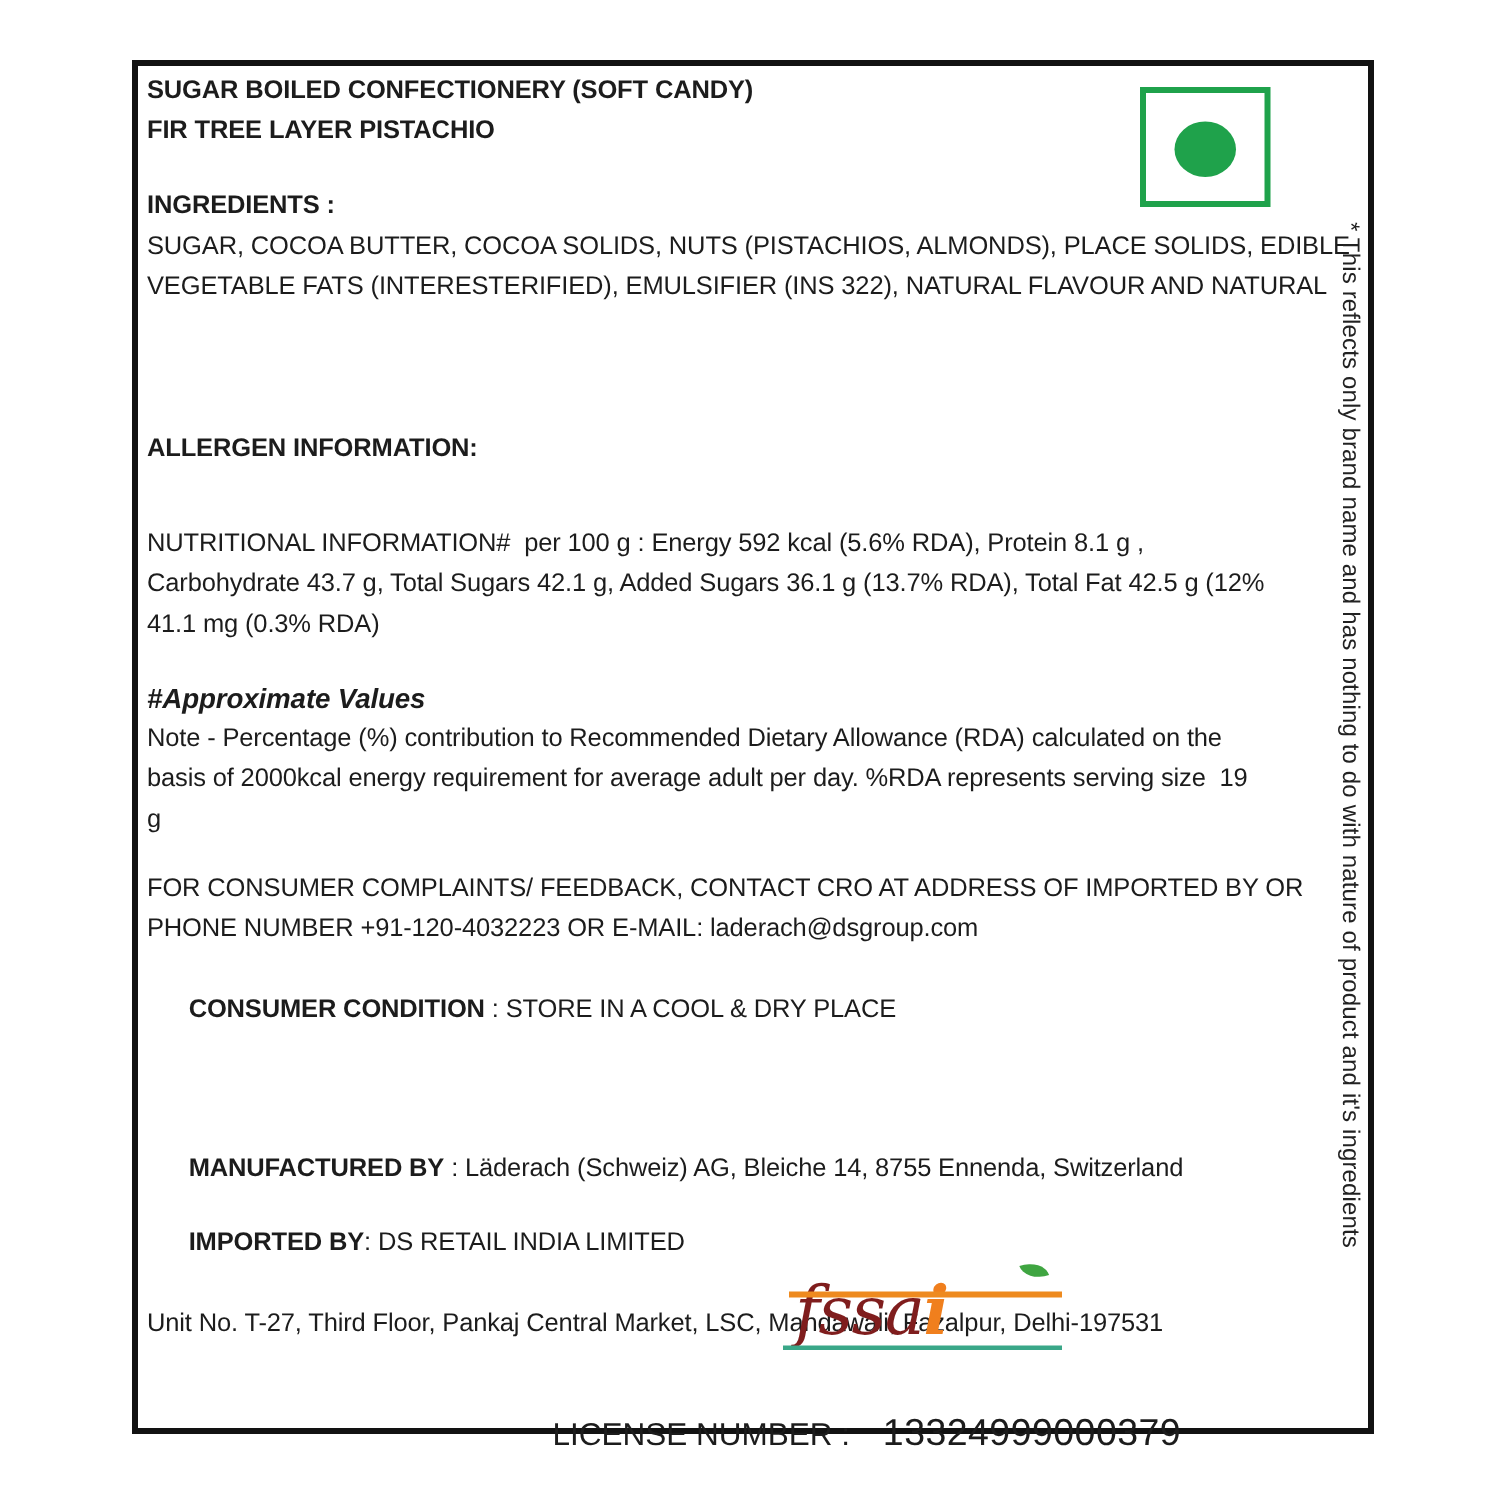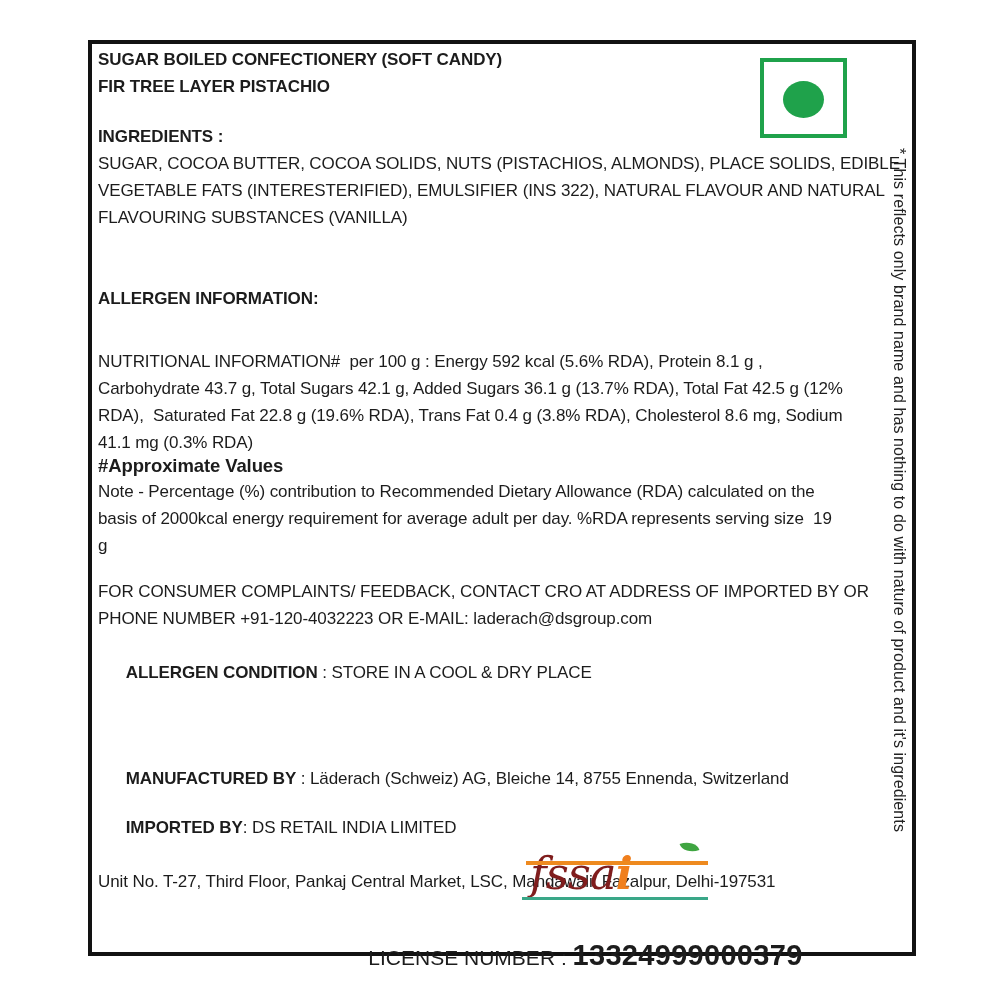--- a/index.html
+++ b/index.html
@@ -27,21 +27,21 @@
   .fssai-blue{color:#7f1d1d;}
   .fssai-orange{color:#f07f1d;font-weight:bold;}
   .fssai-topline{position:absolute;left:-4px;right:0px;top:13px;height:3.5px;background:#ee8a1f;}
   .fssai-underline{position:absolute;left:-8px;right:0px;bottom:6px;height:3.5px;background:#3aa788;}
   .fssai-leaf{
     position:absolute;right:10px;top:-7px;width:17px;height:12px;background:#3fa541;
     border-radius:0 100% 0 100%;transform:rotate(-18deg);
   }
   
   .license{position:absolute;left:253px;top:869px;font-size:21px;line-height:28px;white-space:pre;}
-  .license-number{font-weight:bold;font-size:29px;letter-spacing:0.3px;}
+  .license-number{font-weight:normal;font-size:25px;letter-spacing:0.3px;margin-left:16px;}
   
   .side-note{
     position:absolute;right:4px;top:104px;height:776px;
     writing-mode:vertical-rl;text-orientation:mixed;
     font-size:16px;letter-spacing:0.1px;white-space:pre;color:#222;
   }
 </style>
 </head>
 <body>
 
@@ -55,50 +55,48 @@
     <div class="line b">SUGAR BOILED CONFECTIONERY (SOFT CANDY)</div>
     <div class="line b">FIR TREE LAYER PISTACHIO</div>
   </div>
 
   <div class="blk" style="top:79px;">
     <div class="line b">INGREDIENTS :</div>
   </div>
   <div class="blk" style="top:106px;">
     <div class="line">SUGAR, COCOA BUTTER, COCOA SOLIDS, NUTS (PISTACHIOS, ALMONDS), PLACE SOLIDS, EDIBLE</div>
     <div class="line">VEGETABLE FATS (INTERESTERIFIED), EMULSIFIER (INS 322), NATURAL FLAVOUR AND NATURAL</div>
-    <div class="line">FLAVOURING SUBSTANCES (VANILLA)</div>
   </div>
 
   <div class="blk" style="top:209px;margin-top:32px;">
     <div class="line b">ALLERGEN INFORMATION:</div>
   </div>
 
   <div class="blk" style="top:304px;">
     <div class="line">NUTRITIONAL INFORMATION#  per 100 g : Energy 592 kcal (5.6% RDA), Protein 8.1 g ,</div>
     <div class="line">Carbohydrate 43.7 g, Total Sugars 42.1 g, Added Sugars 36.1 g (13.7% RDA), Total Fat 42.5 g (12%</div>
-    <div class="line">RDA),  Saturated Fat 22.8 g (19.6% RDA), Trans Fat 0.4 g (3.8% RDA), Cholesterol 8.6 mg, Sodium</div>
     <div class="line">41.1 mg (0.3% RDA)</div>
   </div>
 
-  <div class="blk approx" style="top:411px;">#Approximate Values</div>
+  <div class="blk approx" style="top:411px;font-style:italic;">#Approximate Values</div>
 
   <div class="blk" style="top:434px;">
     <div class="line">Note - Percentage (%) contribution to Recommended Dietary Allowance (RDA) calculated on the</div>
     <div class="line">basis of 2000kcal energy requirement for average adult per day. %RDA represents serving size  19</div>
     <div class="line">g</div>
   </div>
 
   <div class="blk" style="top:534px;">
     <div class="line">FOR CONSUMER COMPLAINTS/ FEEDBACK, CONTACT CRO AT ADDRESS OF IMPORTED BY OR</div>
     <div class="line">PHONE NUMBER +91-120-4032223 OR E-MAIL: laderach@dsgroup.com</div>
   </div>
 
   <div class="blk" style="top:588px;">
     <div class="line">
-      <span class="b">ALLERGEN CONDITION</span><span> : STORE IN A COOL &amp; DRY PLACE</span>
+      <span class="b">CONSUMER CONDITION</span><span> : STORE IN A COOL &amp; DRY PLACE</span>
     </div>
   </div>
 
 
   <div class="blk" style="top:694px;">
     <div class="line">
       <span class="b">MANUFACTURED BY</span><span> : Läderach (Schweiz) AG, Bleiche 14, 8755 Ennenda, Switzerland</span>
     </div>
   </div>
 

